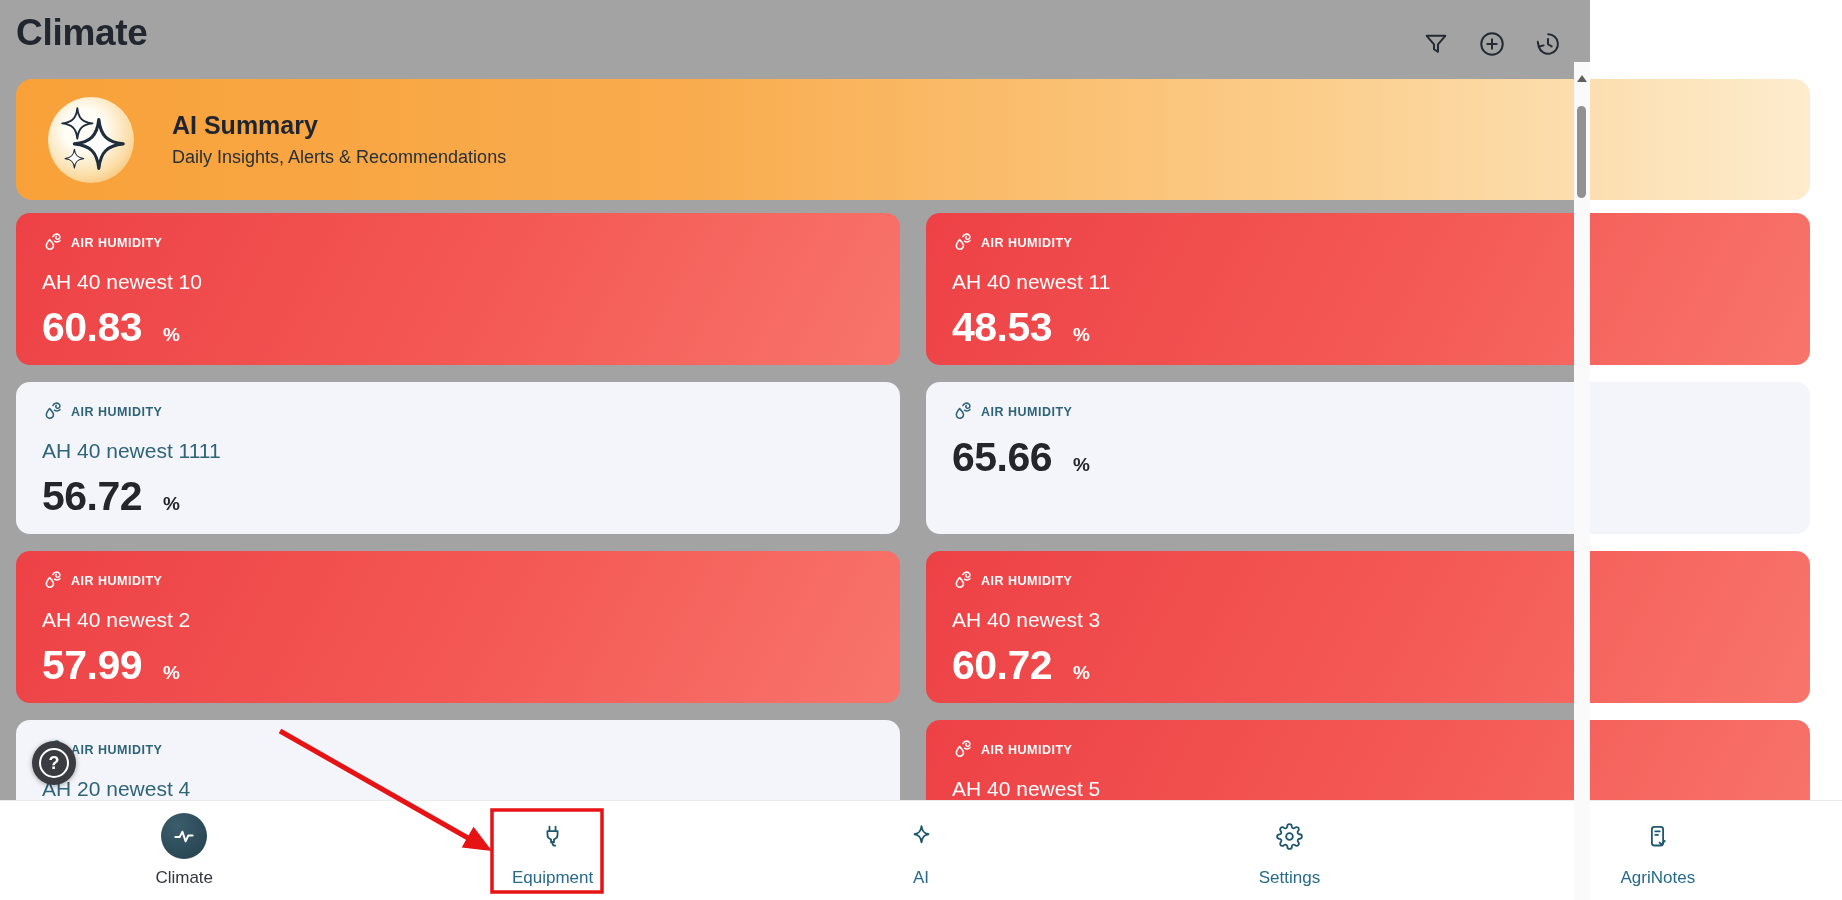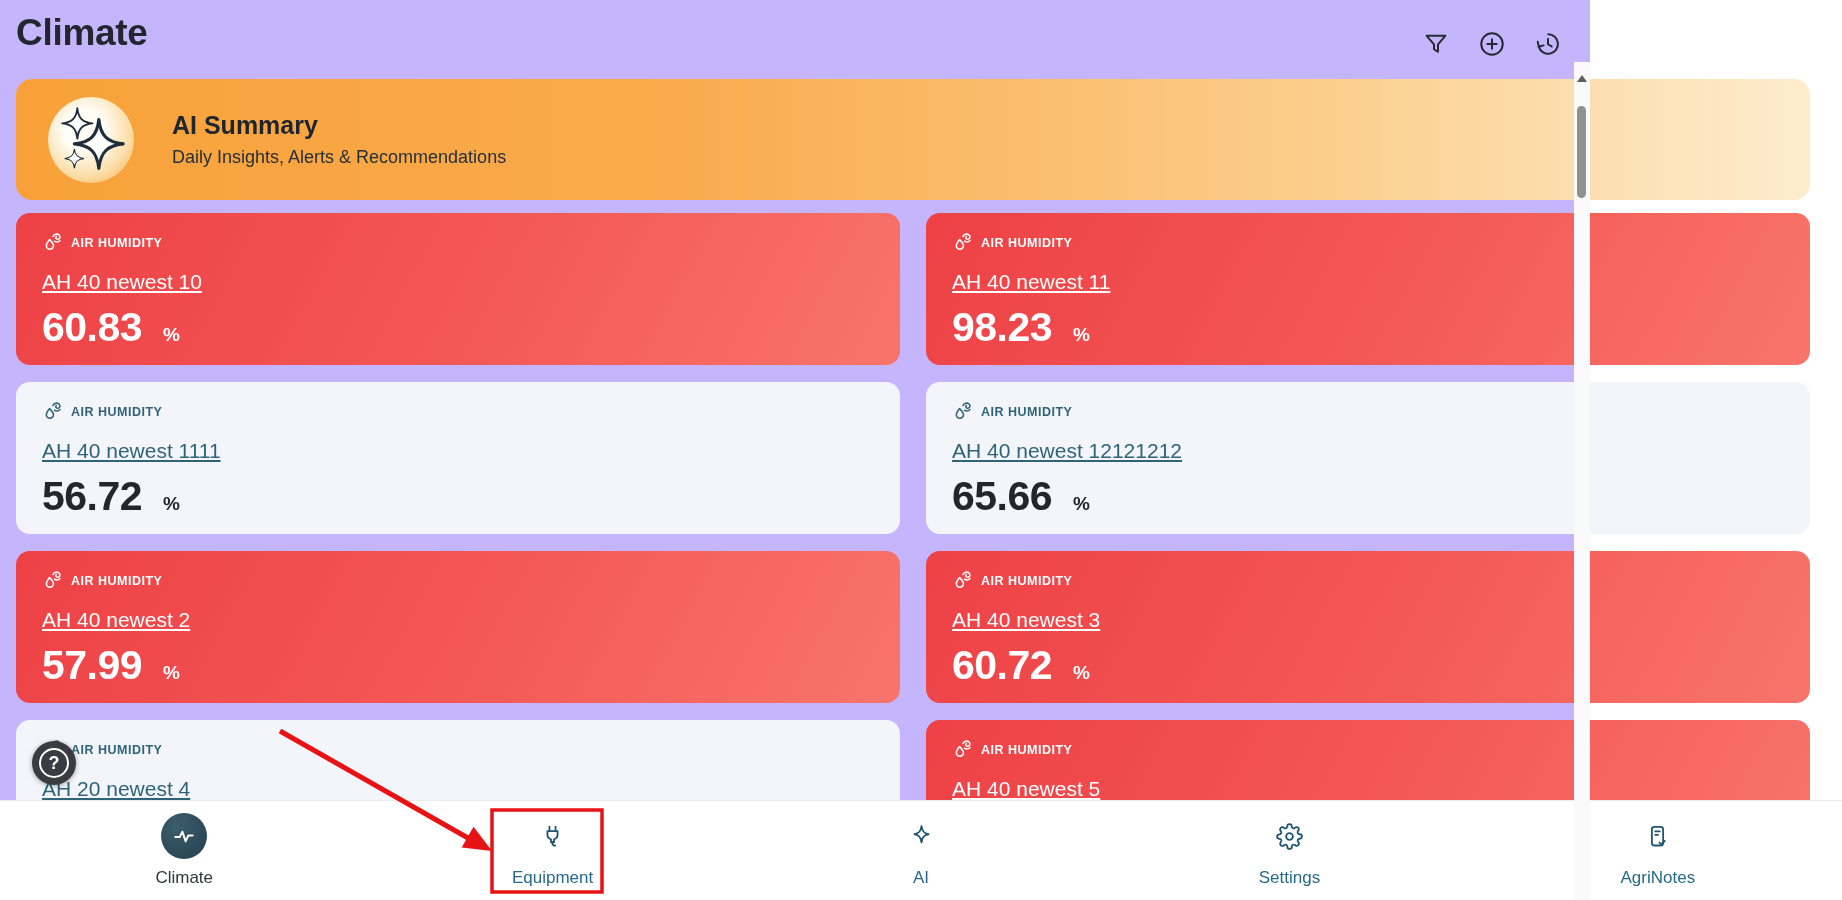--- a/index.html
+++ b/index.html
@@ -1,19 +1,19 @@
 <!DOCTYPE html>
 <html><head>
 <meta charset="utf-8">
 <title>Climate</title>
 <style>
   * { margin:0; padding:0; box-sizing:border-box; }
   html,body { width:1842px; height:900px; overflow:hidden; background:#fff; }
   .app { position:relative; width:1590px; height:900px;
-         font-family:"Liberation Sans","DejaVu Sans",sans-serif; background:#c4b5fd; }
+         font-family:"Liberation Sans","DejaVu Sans",sans-serif; background:#a3a3a3; }
 
   
   .page-title { position:absolute; left:16px; top:12px; font-size:37px; font-weight:600;
                 color:#22272f; letter-spacing:-.3px; }
   .header-actions { position:absolute; top:28px; right:26px; display:flex; gap:24px;
                     align-items:center; color:#242a33; }
   .action-btn { width:32px; height:32px; display:flex; align-items:center; justify-content:center;
                 background:none; border:none; cursor:pointer; color:#242a33; }
   .action-btn svg { width:28px; height:28px; stroke:currentColor; fill:none;
                     stroke-width:1.7; stroke-linecap:round; stroke-linejoin:round; }
@@ -36,21 +36,21 @@
   .card { height:152px; border-radius:14px; padding:17px 26px 0; cursor:pointer; overflow:hidden; }
   .card--alert  { background:linear-gradient(118deg,#ed4146 0%,#f45955 55%,#f8756c 100%); color:#fff; }
   .card--normal { background:#f3f5fa; color:#2f6378; }
   .card--alert .card-value-row { color:#fff; }
   .card--normal .card-value-row { color:#25262b; }
   .card-top { display:flex; align-items:center; gap:4px; }
   .card-icon { display:flex; }
   .card-icon svg { width:25px; height:25px; stroke:currentColor; fill:none;
                    stroke-width:1.5; stroke-linecap:round; stroke-linejoin:round; }
   .card-label { font-size:12.5px; font-weight:600; letter-spacing:.5px; }
-  .card-name  { margin-top:15px; font-size:21px; font-weight:400;text-decoration:underline; }
+  .card-name  { margin-top:15px; font-size:21px; font-weight:400; }
   .card-value-row { margin-top:10px; display:flex; align-items:baseline; gap:21px; }
   .card-value { font-size:41px; font-weight:700; letter-spacing:-.5px; }
   .card-unit  { font-size:19px; font-weight:700; }
 
   
   .help-btn { position:absolute; left:32px; top:741px; width:44px; height:44px; border-radius:50%;
               background:#3a3c42; border:none; cursor:pointer; z-index:30;
               display:flex; align-items:center; justify-content:center;
               box-shadow:0 1px 5px rgba(0,0,0,.35); }
   .help-ring { width:30px; height:30px; border:2.4px solid #fff; border-radius:50%; color:#fff;
@@ -185,21 +185,21 @@
       <div class="card-top">
           <span class="card-icon">
             <svg>
               <use href="#i-humidity"></use>
             </svg>
           </span>
           <span class="card-label">AIR HUMIDITY</span>
         </div>
       <div class="card-name">AH 40 newest 11</div>
       <div class="card-value-row">
-          <span class="card-value">98.23</span>
+          <span class="card-value">48.53</span>
           <span class="card-unit">%</span>
         </div>
     </div>
     <div class="card card--normal">
       <div class="card-top">
           <span class="card-icon">
             <svg>
               <use href="#i-humidity"></use>
             </svg>
           </span>
@@ -213,21 +213,20 @@
     </div>
     <div class="card card--normal">
       <div class="card-top">
           <span class="card-icon">
             <svg>
               <use href="#i-humidity"></use>
             </svg>
           </span>
           <span class="card-label">AIR HUMIDITY</span>
         </div>
-      <div class="card-name">AH 40 newest 12121212</div>
       <div class="card-value-row">
           <span class="card-value">65.66</span>
           <span class="card-unit">%</span>
         </div>
     </div>
     <div class="card card--alert">
       <div class="card-top">
           <span class="card-icon">
             <svg>
               <use href="#i-humidity"></use>

